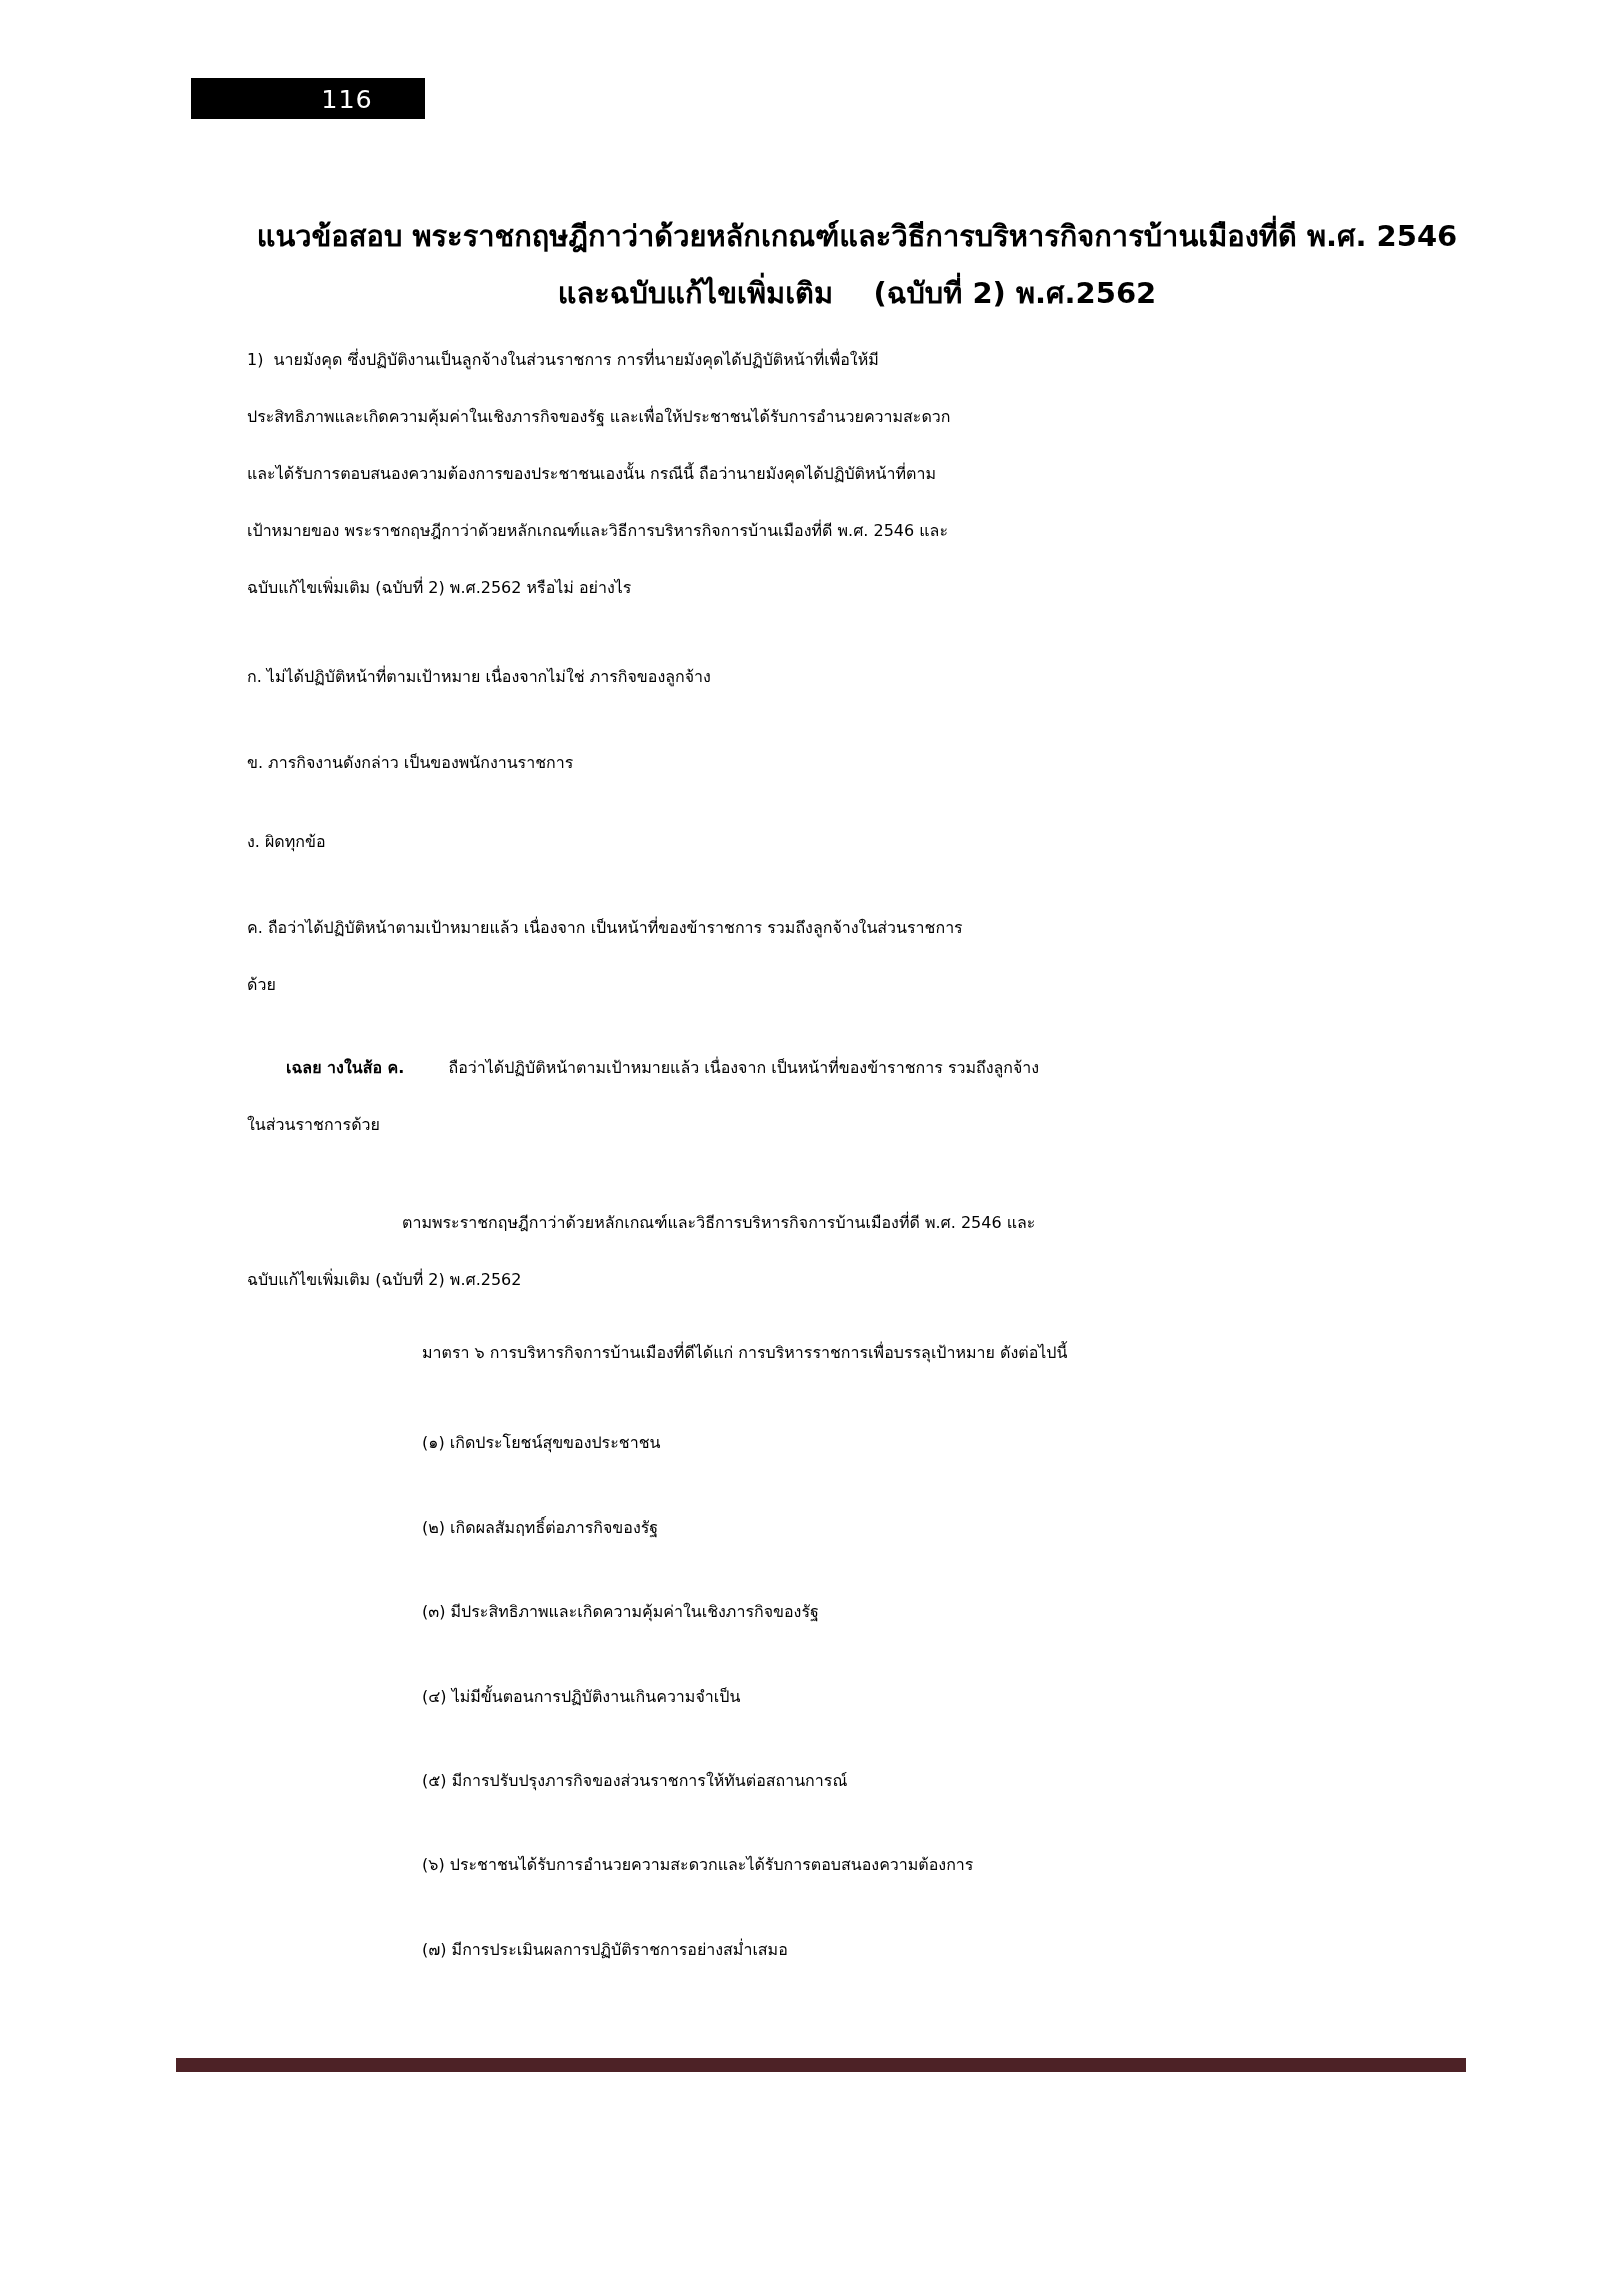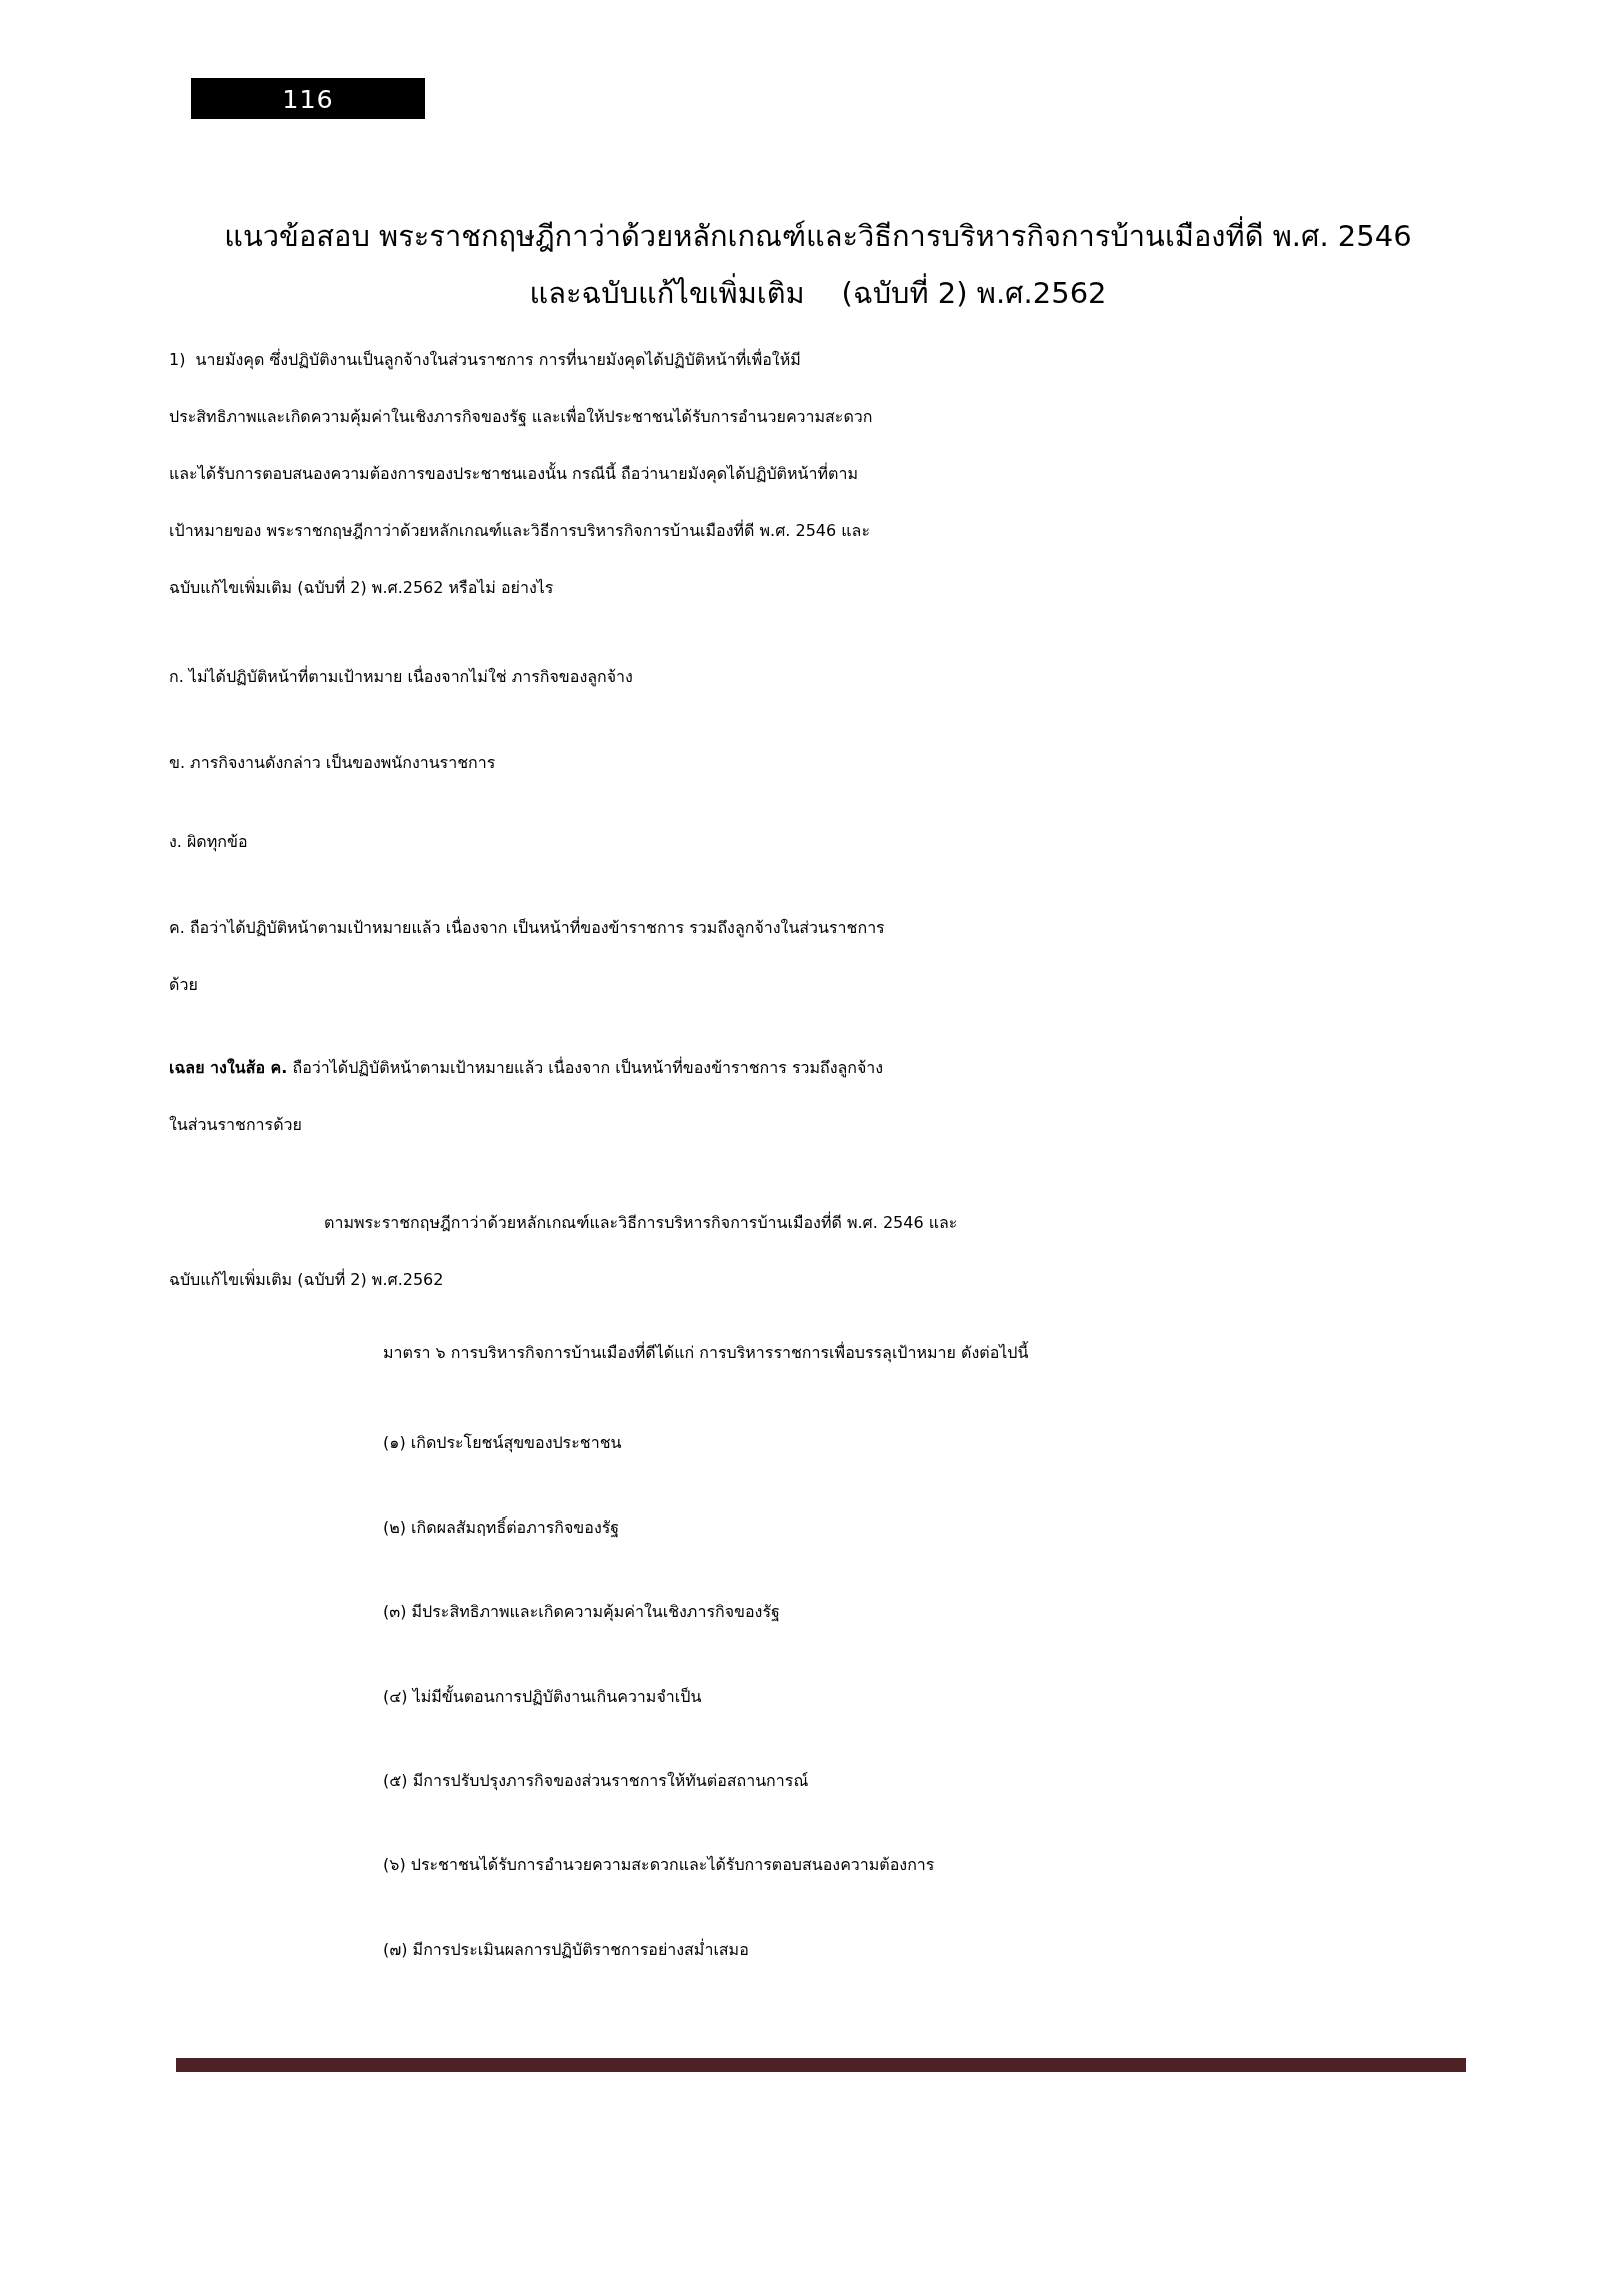--- a/index.html
+++ b/index.html
@@ -1,15 +1,15 @@
 <!DOCTYPE html>
 <html><head>
 <meta charset="utf-8">
 <style>
-  * { box-sizing: border-box; }
+  * { box-sizing: border-box; padding-left: 39px; }
   html, body { margin: 0; padding: 0; background: #e8e8e8; }
   .page {
     position: relative;
     width: 1621px;
     height: 2293px;
     background: #ffffff;
     font-family: "DejaVu Sans", "Liberation Sans", sans-serif;
     color: #000000;
     overflow: hidden;
     margin: 0 auto;
@@ -29,21 +29,21 @@
     letter-spacing: 1px;
   }
   .content {
     position: absolute;
     left: 169px;
     top: 0;
     width: 1298px;
   }
   .doc-title {
     text-align: center;
-    font-weight: normal;
+    font-weight: bold;
     font-size: 29px;
     line-height: 57px;
     white-space: pre-line;
   }
   .doc-title.first { margin-top: 208px; }
   p {
     font-size: 16px;
     line-height: 57px;
     margin: 0;
     white-space: pre-line;

